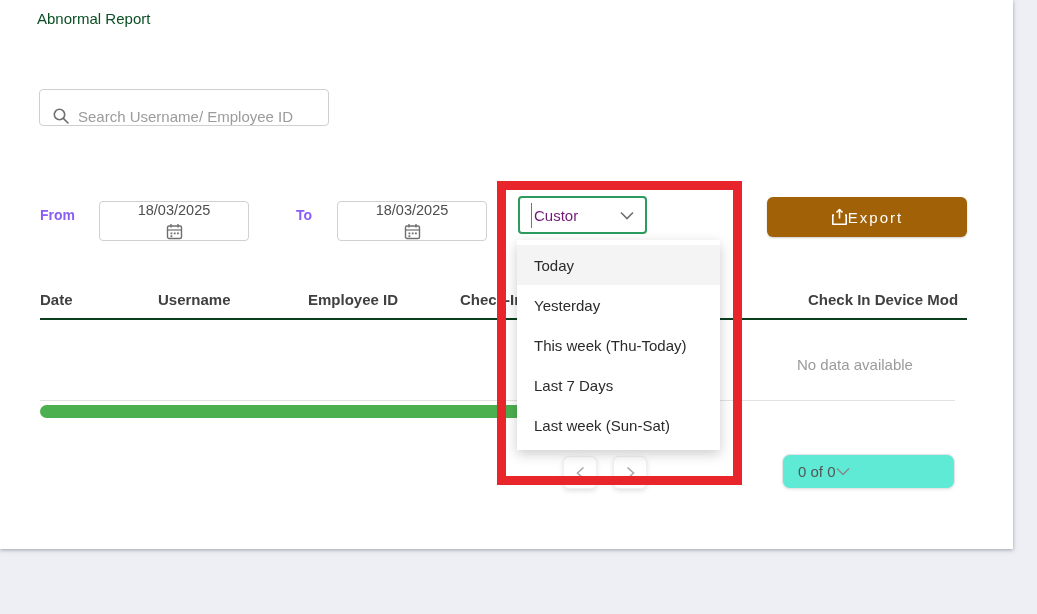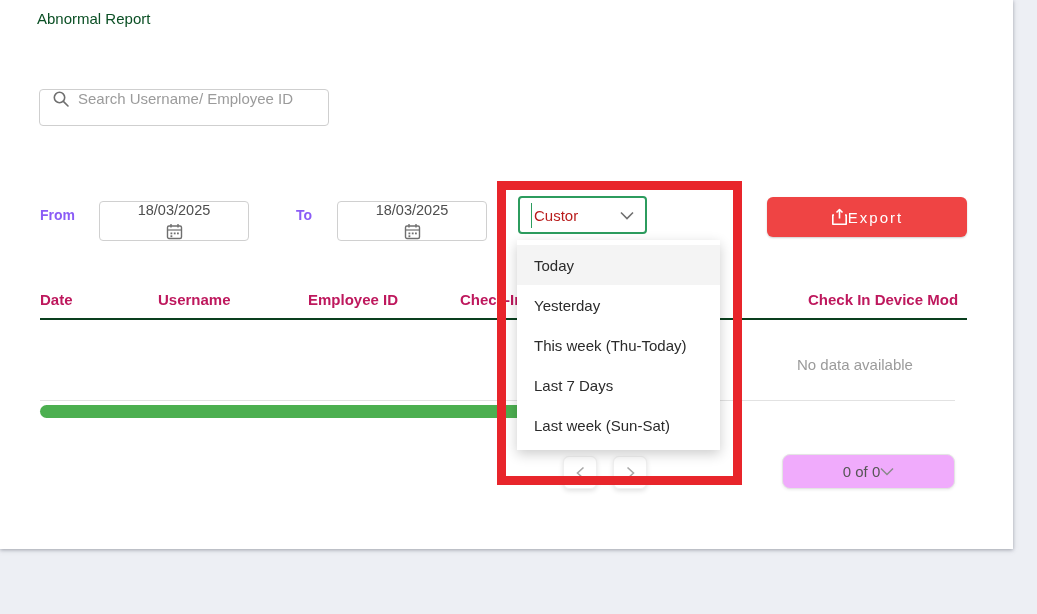--- a/index.html
+++ b/index.html
@@ -17,21 +17,21 @@
     box-shadow: 0 1px 4px rgba(90,95,110,0.55);
   }
   .page-title {
     position: absolute; left: 37px; top: 10px;
     font-size: 15px; font-weight: normal; color: #0a4f24;
   }
   
   .search-box {
     position: absolute; left: 39px; top: 89px; width: 290px; height: 37px;
     border: 1px solid #cfcfcf; border-radius: 4px; background: #fff;
-    display: flex; align-items: flex-start; padding-left: 12px;
+    display: flex; align-items: flex-end; padding-left: 12px;
   }
   .search-box .placeholder { color: #9b9b9b; font-size: 15px; margin-left: 8px; white-space: nowrap; }
   
   .field-label {
     position: absolute; font-size: 14px; font-weight: bold; color: #8b5cf6;
   }
   .date-input {
     position: absolute; top: 201px; width: 150px; height: 40px;
     border: 1px solid #d0d0d0; border-radius: 4px; background: #fff;
     display: flex; align-items: center; justify-content: space-between;
@@ -40,32 +40,32 @@
   }
   .date-input .date-text { color: #4f4f4f; font-size: 14.5px; }
   .range-select {
     position: absolute; left: 518px; top: 196px; width: 129px; height: 38px;
     border: 2px solid #2c9c5e; border-radius: 4px; background: #fff;
     display: flex; align-items: center; padding: 0 11px;
   }
   .range-select .caret {
     width: 1px; height: 25px; background: #2c9c5e; margin-right: 2px;
   }
-  .range-select .value { color: #b91c1c; font-size: 15px; flex: 1; overflow: hidden; white-space: nowrap; }
+  .range-select .value { color: #701a75; font-size: 15px; flex: 1; overflow: hidden; white-space: nowrap; }
   .export-btn {
     position: absolute; left: 767px; top: 197px; width: 200px; height: 40px;
-    background: #ef4444; border: none; border-radius: 6px;
+    background: #a16207; border: none; border-radius: 6px;
     color: #fff; font-size: 15px; letter-spacing: 2px;
     display: flex; align-items: center; justify-content: center; gap: 0;
     cursor: pointer; font-family: "Liberation Sans", sans-serif;
     box-shadow: 0 1px 2px rgba(0,0,0,0.2);
   }
   
   .table-header-cell {
-    position: absolute; top: 291px; font-size: 15px; font-weight: bold; color: #be185d;
+    position: absolute; top: 291px; font-size: 15px; font-weight: bold; color: #404040;
     white-space: nowrap;
   }
   .header-underline {
     position: absolute; left: 40px; top: 318px; width: 927px; height: 2px;
     background: #0a3f1e;
   }
   .header-clip {
     position: absolute; left: 0; top: 280px; width: 968px; height: 40px; overflow: hidden;
   }
   .empty-text {
@@ -82,23 +82,23 @@
   .pager-btn {
     position: absolute; top: 456px; width: 34px; height: 33px;
     background: #fff; border: 1px solid #f0f0f0; border-radius: 6px;
     box-shadow: 0 2px 5px rgba(0,0,0,0.12);
     display: flex; align-items: center; justify-content: center; cursor: pointer;
   }
   .pager-prev { left: 563px; }
   .pager-next { left: 613px; }
   .pagesize-select {
     position: absolute; left: 782px; top: 454px; width: 173px; height: 35px;
-    background: #f0abfc; border: 1px solid #e4e4e4; border-radius: 8px;
+    background: #5eead4; border: 1px solid #e4e4e4; border-radius: 8px;
     box-shadow: 0 1px 3px rgba(0,0,0,0.08);
-    display: flex; align-items: center; justify-content: center;
+    display: flex; align-items: center; justify-content: flex-start;
     padding: 0 15px; cursor: pointer;
   }
   .pagesize-select .value { color: #555; font-size: 15px; }
   
   .dropdown-panel {
     position: absolute; left: 517px; top: 240px; width: 203px;
     background: #fff; box-shadow: 0 4px 12px rgba(0,0,0,0.2);
     padding: 5px 0; z-index: 50;
   }
   .dropdown-item {

